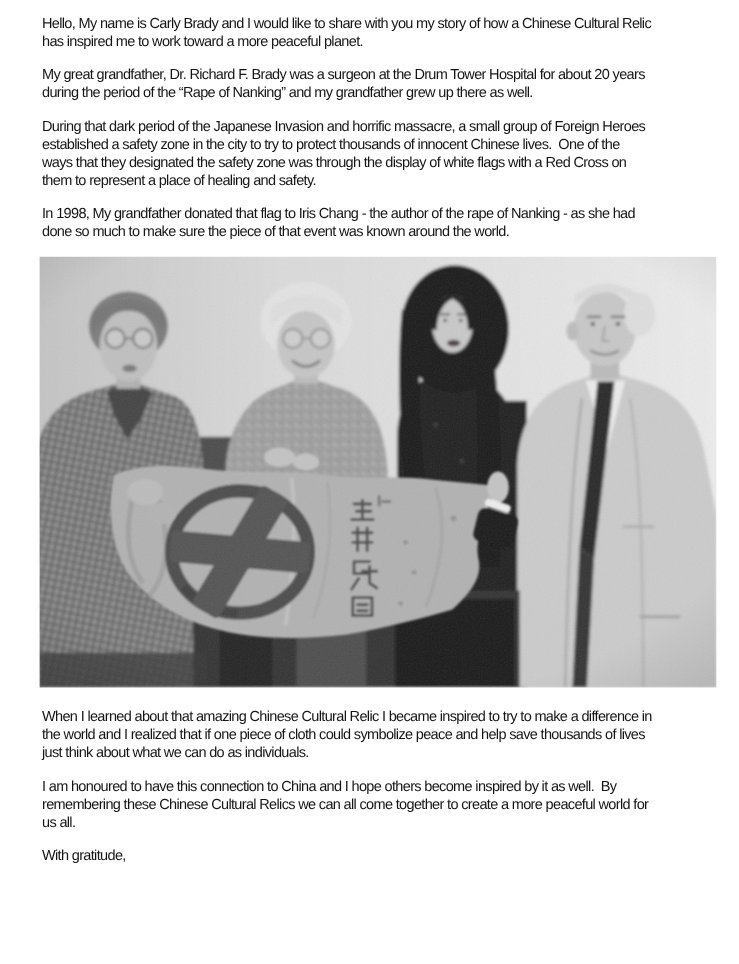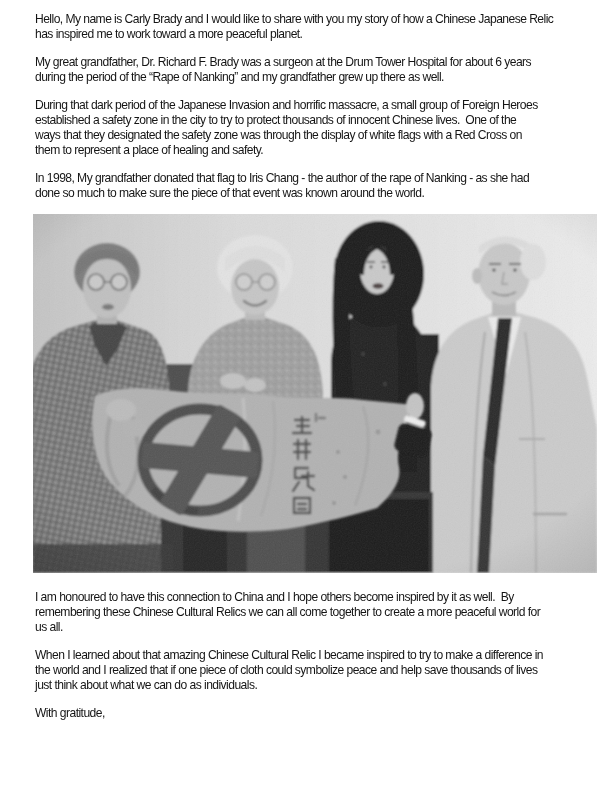--- a/index.html
+++ b/index.html
@@ -28,23 +28,23 @@
     width: 564px; height: 359px;
     line-height: 0;
   }
   figure.photo svg { display: block; }
 </style>
 </head>
 <body>
 
 <div class="page">
 
-  <p class="para">Hello, My name is Carly Brady and I would like to share with you my story of how a Chinese Japanese Relic
+  <p class="para">Hello, My name is Carly Brady and I would like to share with you my story of how a Chinese Cultural Relic
 has inspired me to work toward a more peaceful planet.</p>
-  <p class="para">My great grandfather, Dr. Richard F. Brady was a surgeon at the Drum Tower Hospital for about 6 years
+  <p class="para">My great grandfather, Dr. Richard F. Brady was a surgeon at the Drum Tower Hospital for about 20 years
 during the period of the “Rape of Nanking” and my grandfather grew up there as well.</p>
   <p class="para">During that dark period of the Japanese Invasion and horrific massacre, a small group of Foreign Heroes
 established a safety zone in the city to try to protect thousands of innocent Chinese lives.  One of the
 ways that they designated the safety zone was through the display of white flags with a Red Cross on
 them to represent a place of healing and safety.</p>
   <p class="para">In 1998, My grandfather donated that flag to Iris Chang - the author of the rape of Nanking - as she had
 done so much to make sure the piece of that event was known around the world.</p>
 
   <figure class="photo">
     <svg width="564" height="359" viewBox="0 0 564 359" role="img" aria-label="Black and white photograph of four people — an elderly woman in a checked jacket with glasses, an elderly woman with white hair and glasses in a speckled sweater, a young woman with long dark hair in dark clothing, and an elderly man in a light suit with dark tie — holding a tattered Safety Zone flag bearing a cross inside a circle and a column of Chinese calligraphy">
@@ -203,22 +203,22 @@
         <ellipse cx="382" cy="192" rx="9" ry="13" fill="#c4c4c4"></ellipse>
         <rect x="371" y="204" width="22" height="7" rx="3" fill="#ededed" transform="rotate(18 382 207)"></rect>
         <rect x="363" y="212" width="34" height="28" rx="6" fill="#1d1d1d" transform="rotate(14 380 226)"></rect>
       </g>
 
       <rect x="0" y="0" width="564" height="359" fill="url(#vig)"></rect>
       <rect x="0" y="0" width="564" height="359" fill="#808080" opacity="0.5" filter="url(#grain)"></rect>
     </svg>
   </figure>
 
+  <p class="para">When I learned about that amazing Chinese Cultural Relic I became inspired to try to make a difference in
+the world and I realized that if one piece of cloth could symbolize peace and help save thousands of lives
+just think about what we can do as individuals.</p>
   <p class="para">I am honoured to have this connection to China and I hope others become inspired by it as well.  By
 remembering these Chinese Cultural Relics we can all come together to create a more peaceful world for
 us all.</p>
-  <p class="para">When I learned about that amazing Chinese Cultural Relic I became inspired to try to make a difference in
-the world and I realized that if one piece of cloth could symbolize peace and help save thousands of lives
-just think about what we can do as individuals.</p>
 
   <p class="para closing">With gratitude,</p>
 
 </div>
 
 </body></html>

